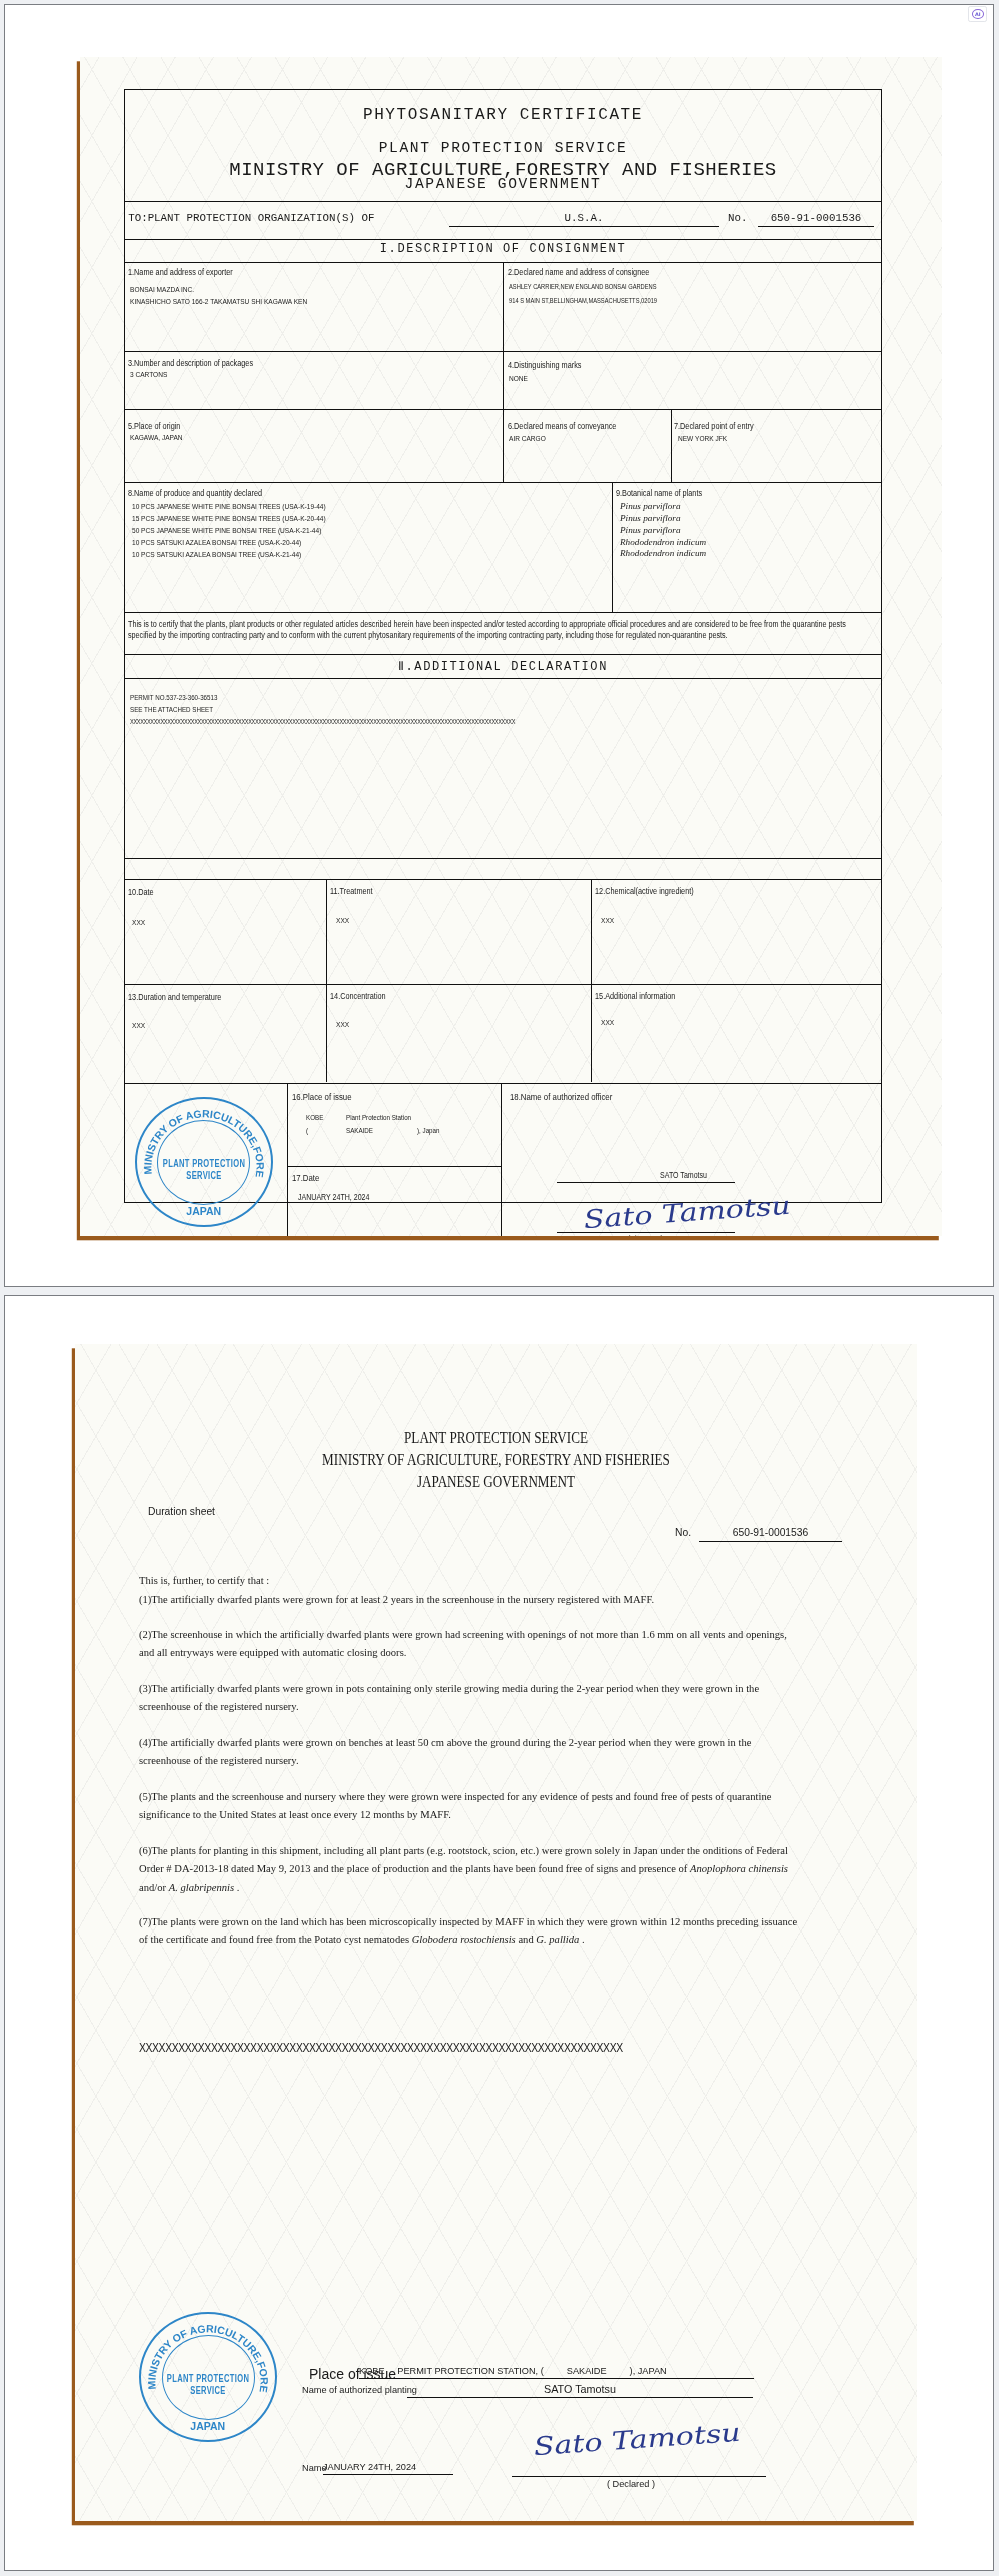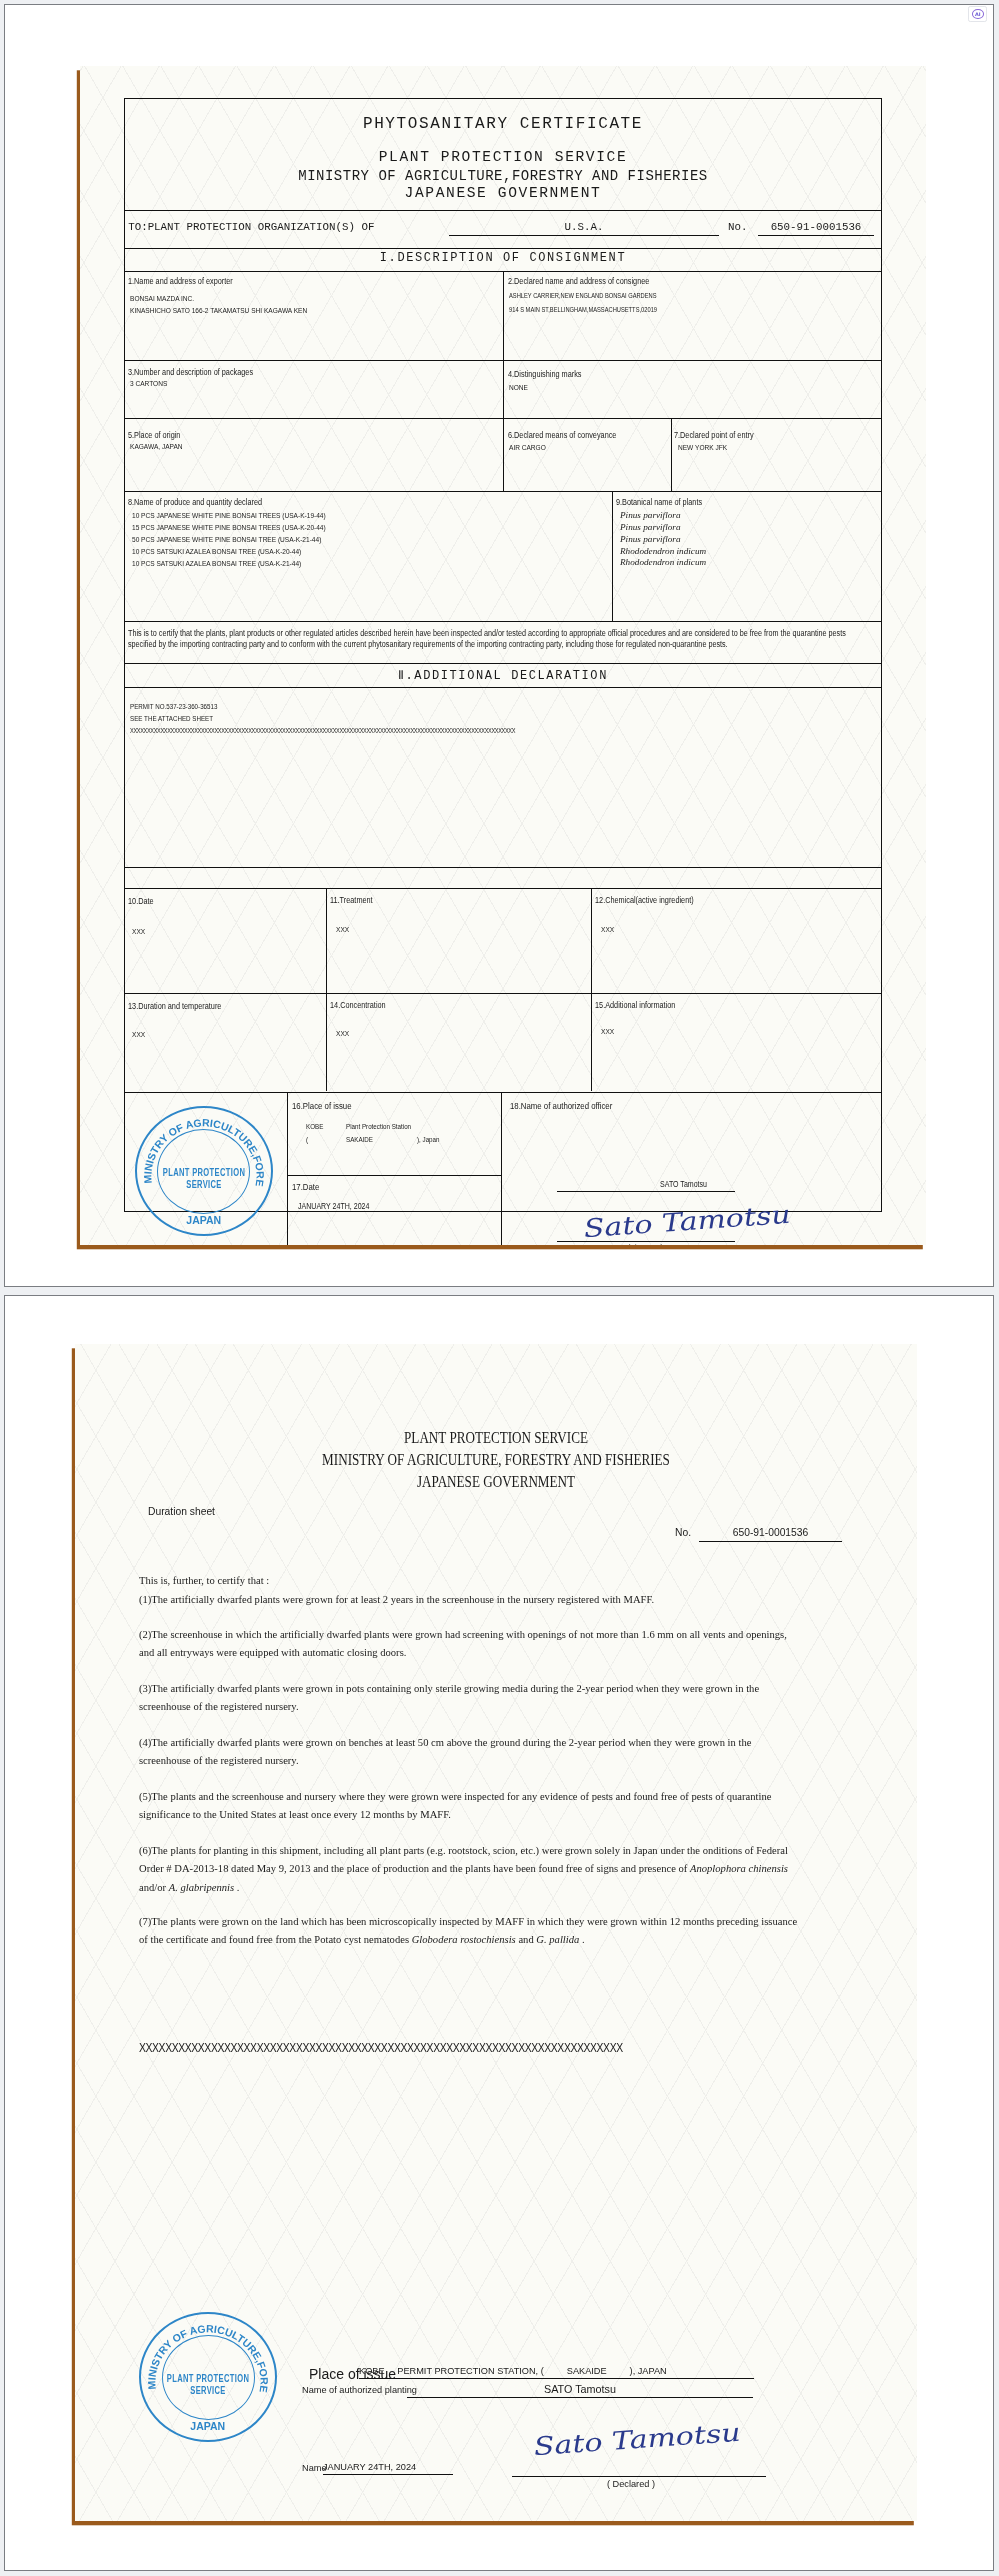--- a/index.html
+++ b/index.html
@@ -7,21 +7,21 @@
   .frame{position:absolute;left:3.8px;width:990px;background:#fff;border:0.5px solid #7a7d82;box-sizing:border-box;}
   #frame1{top:3.8px;height:1283px;}
   #frame2{top:1295px;height:1276px;}
   .ai-btn{position:absolute;top:1.1px;right:5.4px;width:17.3px;height:14px;background:#fff;border:0.5px solid #e3e5ea;border-radius:2.2px;display:flex;align-items:center;justify-content:center;}
   .ai-btn span{font:bold 4.9px "DejaVu Sans",sans-serif;color:#6b5bd6;border:1.1px solid #8a6ad8;border-radius:50%;width:9.7px;height:7.6px;display:flex;align-items:center;justify-content:center;}
   .paper{position:absolute;background:#fbfbf6;box-shadow:-3.2px 4.3px 0 #9a5a1c;overflow:hidden;}
   .paper::before{content:"";position:absolute;inset:0;opacity:.22;
     background-image:repeating-linear-gradient(0deg,transparent 0 12px,#b9c98a 12px 12.4px,transparent 12.4px 25px),
     repeating-linear-gradient(60deg,transparent 0 32px,#c8c8c8 32px 33px),
     repeating-linear-gradient(-60deg,transparent 0 32px,#c8c8c8 32px 33px);}
-  #paper1{left:80px;top:66px;width:846px;height:1179px;}
+  #paper1{left:80px;top:57px;width:846px;height:1179px;padding-left:16px;}
   #paper2{left:75px;top:1344px;width:842px;height:1177px;}
   .mono{font-family:"Liberation Mono","DejaVu Sans Mono",monospace;}
   .cond{font-family:"Liberation Sans Narrow","Liberation Sans",sans-serif;}
   
   .cert{position:absolute;left:44px;top:32px;width:758px;height:1114px;border:1.6px solid #111;box-sizing:border-box;}
   .abs{position:absolute;}
   .hl{position:absolute;left:0;right:0;border-top:1.1px solid #111;}
   .vl{position:absolute;border-left:1.1px solid #111;}
   .title{position:absolute;left:0;right:0;text-align:center;letter-spacing:1.6px;}
   .lbl{position:absolute;font-size:8.6px;font-family:"Liberation Sans",sans-serif;transform:scaleX(.85);transform-origin:left;white-space:nowrap;}
@@ -42,21 +42,21 @@
 
 <div id="frame1" class="frame">
   <div class="ai-btn">
       <span>AI</span>
     </div>
 </div>
 <div id="paper1" class="paper">
   <div class="cert">
     <div class="title mono" style="top:16px;font-size:16px;">PHYTOSANITARY CERTIFICATE</div>
     <div class="title mono" style="top:50px;font-size:14.6px;">PLANT PROTECTION SERVICE</div>
-    <div class="title mono" style="top:69px;font-size:14px;letter-spacing:0.5px;">MINISTRY OF AGRICULTURE,FORESTRY AND FISHERIES</div>
+    <div class="title mono" style="top:69px;font-size:19px;letter-spacing:0.5px;">MINISTRY OF AGRICULTURE,FORESTRY AND FISHERIES</div>
     <div class="title mono" style="top:86px;font-size:14.6px;">JAPANESE GOVERNMENT</div>
     <div class="hl" style="top:111px;"></div>
     <div class="abs mono" style="left:3.2px;top:122px;font-size:10.8px;">TO:PLANT PROTECTION ORGANIZATION(S) OF</div>
     <div class="abs mono" style="left:324px;width:270px;top:122px;font-size:10.8px;text-align:center;border-bottom:1.1px solid #111;padding-bottom:2.2px;">U.S.A.</div>
     <div class="abs mono" style="left:603px;top:122px;font-size:10.8px;">No.</div>
     <div class="abs mono" style="left:633px;width:116px;top:122px;font-size:10.8px;border-bottom:1.1px solid #111;padding-bottom:2.2px;text-align:center;">650-91-0001536</div>
     <div class="hl" style="top:149px;"></div>
     <div class="title mono" style="top:152px;font-size:12px;">I.DESCRIPTION OF CONSIGNMENT</div>
     <div class="hl" style="top:172px;"></div>
 

